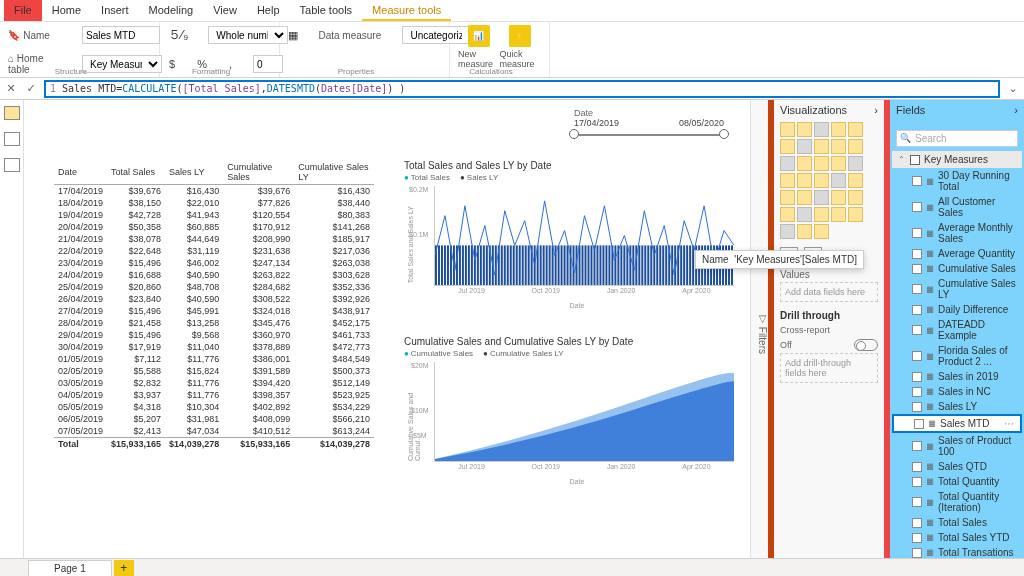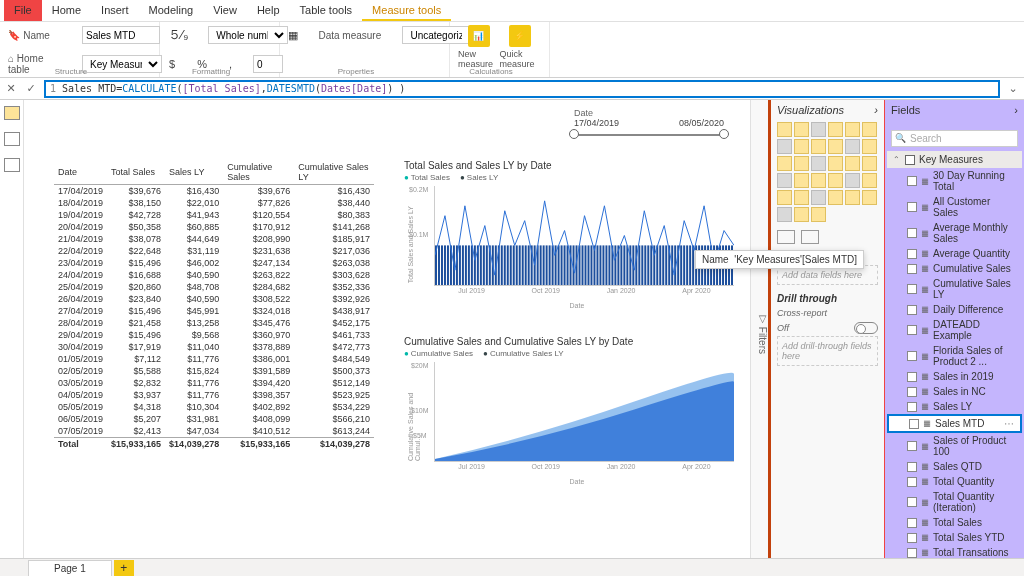--- a/index.html
+++ b/index.html
@@ -64,38 +64,38 @@
 .chart-axis-label { font-size: 7px; color: #999; position: absolute; }
 .y-label { writing-mode: vertical-rl; transform: rotate(180deg); left: -28px; top: 20px; }
 .x-label { bottom: -24px; left: 45%; }
 .chart-svg { width: 100%; height: 100%; }
 .x-ticks { display: flex; justify-content: space-around; font-size: 7px; color: #999; }
 
 
 .filters-pane { width: 18px; background: #f8f8f8; border-left: 1px solid #e0e0e0; writing-mode: vertical-rl; text-align: center; padding-top: 10px; font-size: 10px; color: #666; }
 
 
-.viz-pane { width: 116px; background: #f8f8f8; border-left: 3px solid #c2410c; padding: 4px 6px; overflow: hidden; font-style: italic; }
+.viz-pane { width: 116px; background: #f8f8f8; border-left: 6px solid #c2410c; padding: 4px 6px; overflow: hidden; }
 .pane-header { font-size: 11px; color: #333; margin-bottom: 6px; display: flex; justify-content: space-between; align-items: center; }
 .viz-gallery { display: flex; flex-wrap: wrap; gap: 2px; }
 .viz-icon { width: 15px; height: 15px; background: #fde499; border: 1px solid #e0c060; }
 .viz-icon.alt { background: #d9d9d9; border-color: #bbb; }
 .viz-toolbar-icons { display: flex; gap: 6px; margin-top: 8px; margin-bottom: 6px; }
 .viz-tb-icon { width: 18px; height: 14px; border: 1px solid #999; }
 .pane-section-label { font-size: 10px; color: #666; margin-top: 8px; }
 .field-well { border: 1px dashed #ccc; padding: 4px; font-size: 9px; color: #999; margin-top: 2px; min-height: 18px; }
 .drill-row { display: flex; justify-content: space-between; align-items: center; font-size: 9px; color: #666; margin-top: 4px; }
 .toggle-off { width: 24px; height: 12px; border: 1px solid #888; border-radius: 6px; position: relative; }
 .toggle-off::after { content: ""; width: 8px; height: 8px; background: #fff; border: 1px solid #888; border-radius: 50%; position: absolute; top: 1px; left: 1px; }
 
 
 .tooltip { position: absolute; right: 160px; top: 250px; background: #fff; border: 1px solid #ccc; box-shadow: 0 2px 6px rgba(0,0,0,0.2); padding: 3px 6px; font-size: 10px; color: #333; z-index: 20; }
 
 
-.fields-pane { width: 140px; background: #c4b5fd; border-left: 1px solid #ef4444; display: flex; flex-direction: column; }
+.fields-pane { width: 140px; background: #7dd3fc; border-left: 6px solid #ef4444; display: flex; flex-direction: column; }
 .fields-search { margin: 4px 6px; border: 1px solid #ccc; padding: 2px 4px 2px 18px; font-size: 10px; position: relative; background: #fff; }
 .fields-search::before { content: "🔍"; position: absolute; left: 3px; top: 2px; font-size: 9px; color: #888; }
 .fields-tree { flex: 1; overflow-y: auto; padding: 0 2px; }
 .fields-tree::-webkit-scrollbar { width: 6px; }
 .fields-tree::-webkit-scrollbar-thumb { background: #ccc; }
 .tree-table { font-size: 10px; color: #333; padding: 3px 6px; background: #eceae8; display: flex; align-items: center; gap: 4px; }
 .tree-caret { font-size: 8px; color: #666; width: 8px; }
 .tree-table-icon { width: 10px; height: 10px; border: 1px solid #666; background: #fff; }
 .tree-field { font-size: 10px; color: #333; padding: 2px 6px 2px 20px; display: flex; align-items: center; gap: 4px; }
 .tree-field.highlighted { background: #fff; border: 2px solid #0078d4; }

